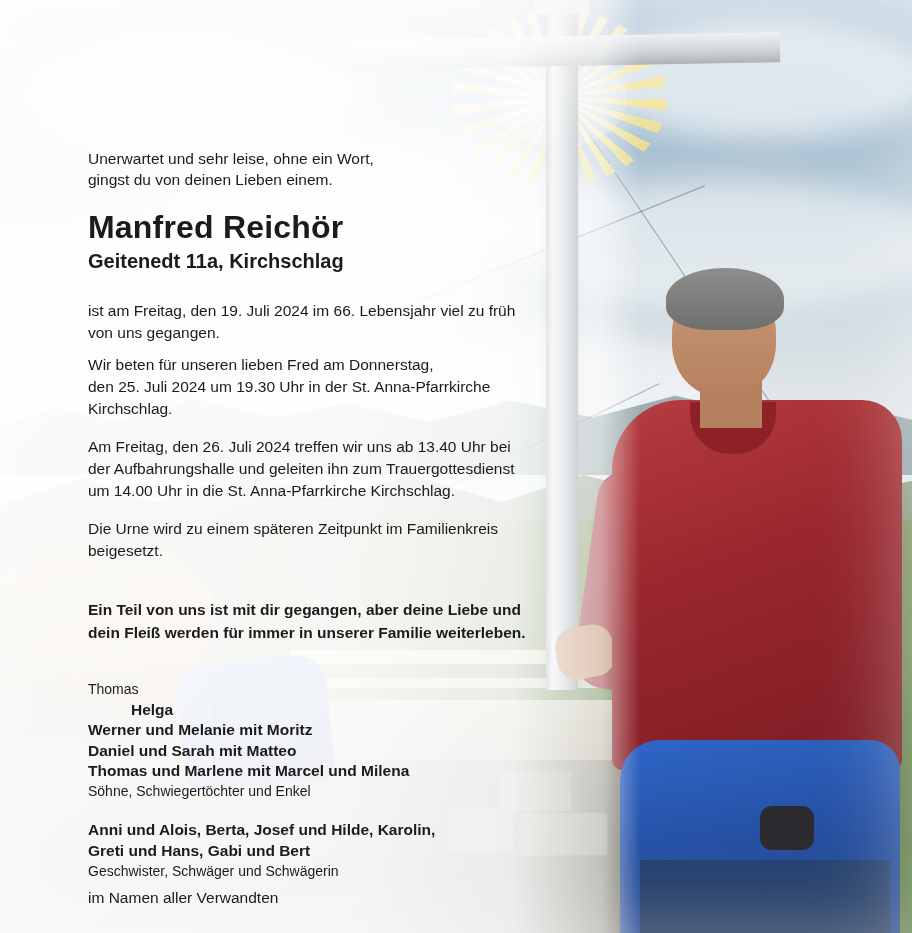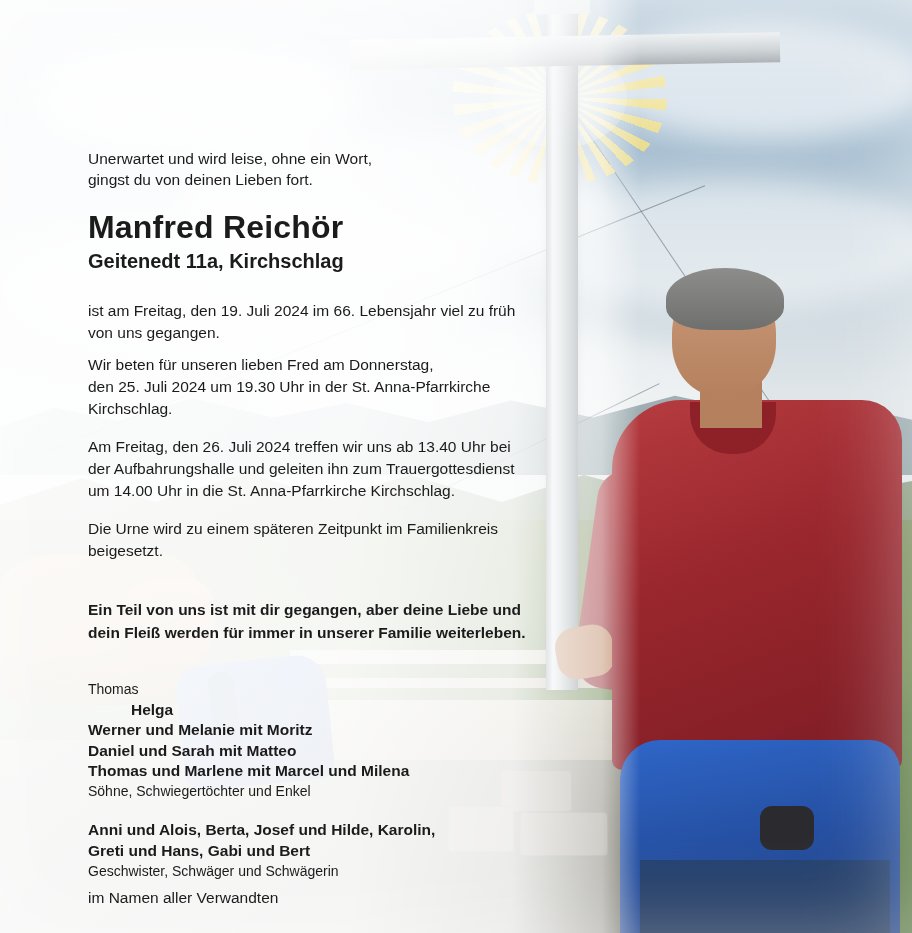--- a/index.html
+++ b/index.html
@@ -371,22 +371,22 @@
     <div class="man-watch"></div>
 
     <div class="wash"></div>
     <div class="wash-top"></div>
     <div class="vignette"></div>
   </div>
 
   <div class="text-layer">
 
     <div class="blk intro">
-      <span class="line">Unerwartet und wird leise, ohne ein Wort,</span>
-      <span class="line">gingst du von deinen Lieben fort.</span>
+      <span class="line">Unerwartet und sehr leise, ohne ein Wort,</span>
+      <span class="line">gingst du von deinen Lieben einem.</span>
     </div>
 
     <div class="blk name">Manfred Reichör</div>
 
     <div class="blk addr">Geitenedt 11a, Kirchschlag</div>
 
     <div class="blk p1">
       <span class="line">ist am Freitag, den 19. Juli 2024 im 66. Lebensjahr viel zu früh</span>
       <span class="line">von uns gegangen.</span>
     </div>

